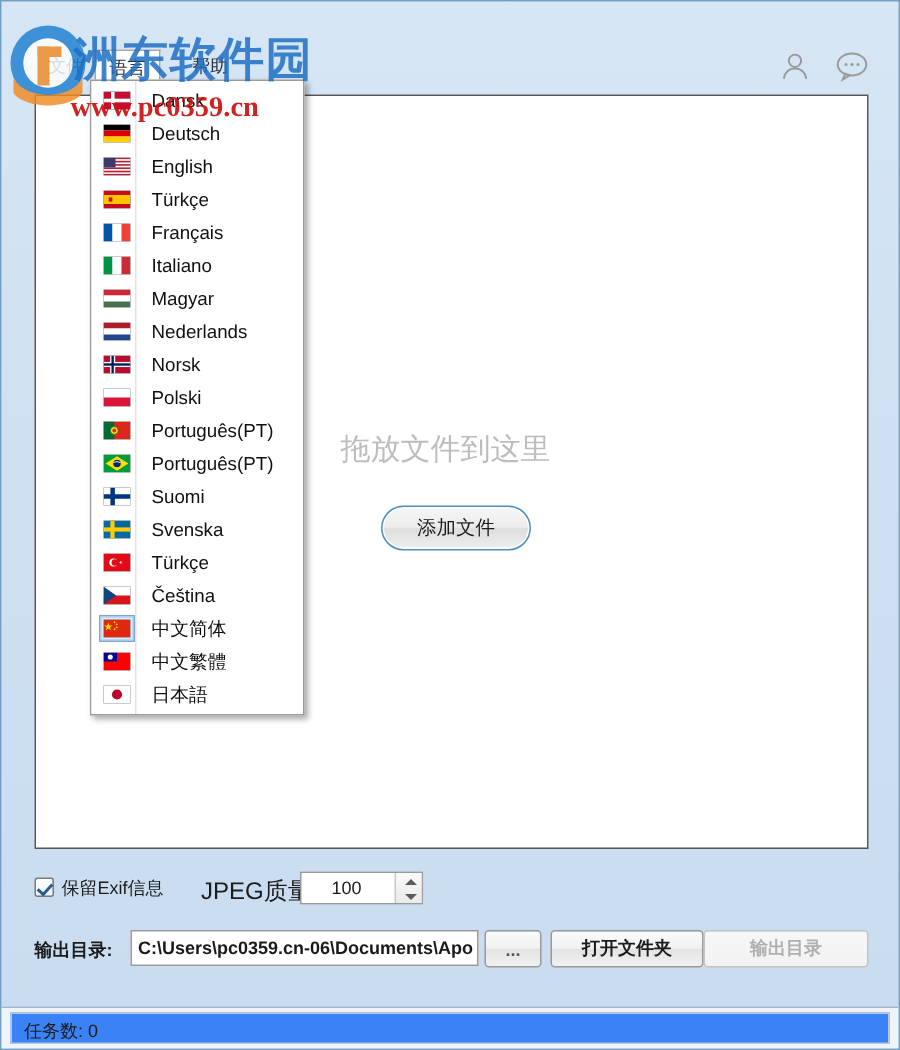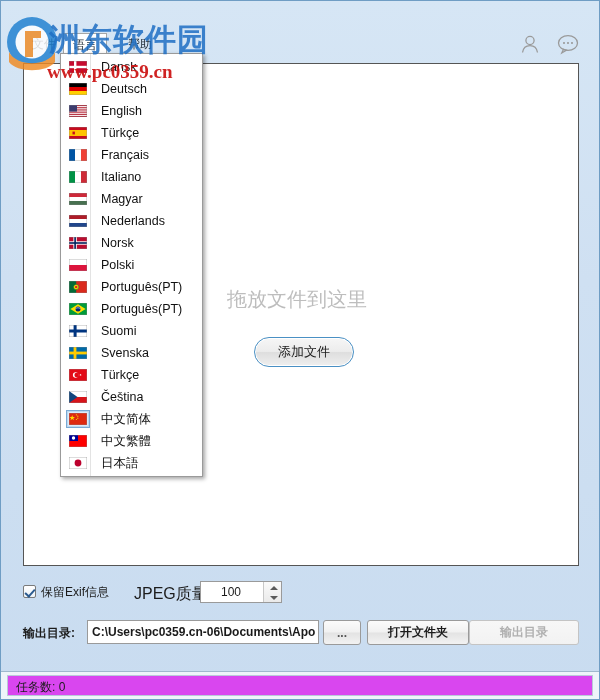--- a/index.html
+++ b/index.html
@@ -181,21 +181,21 @@
   
   #statusbar {
     position: absolute; left: 0; bottom: 0;
     width: 598px; height: 28px;
     background: #eef4fa;
     border-top: 1px solid #9fb8cd;
   }
   #status-inner {
     position: absolute; left: 6px; top: 3px;
     width: 586px; height: 21px;
-    border: 1px solid #b9c9d8; background: #d946ef;
+    border: 1px solid #b9c9d8; background: #3b82f6;
   }
   #status-text { position: absolute; left: 8px; top: 3px; font-size: 12px; color: #1c1c1c; }
 
   
   #lang-menu {
     position: absolute; left: 59px; top: 52px;
     width: 143px;
     background: #ffffff;
     border: 1px solid #9a9a9a;
     box-shadow: 2px 2px 4px rgba(0,0,0,.35);

